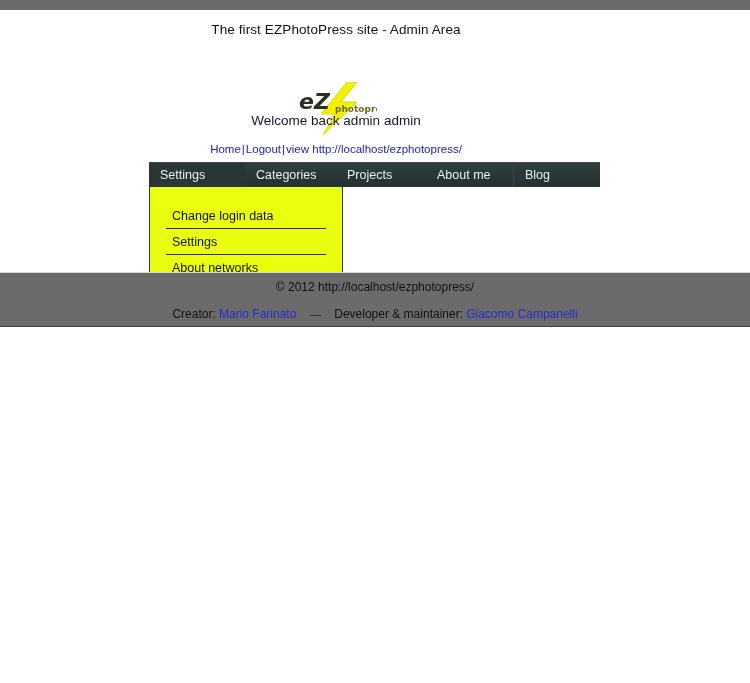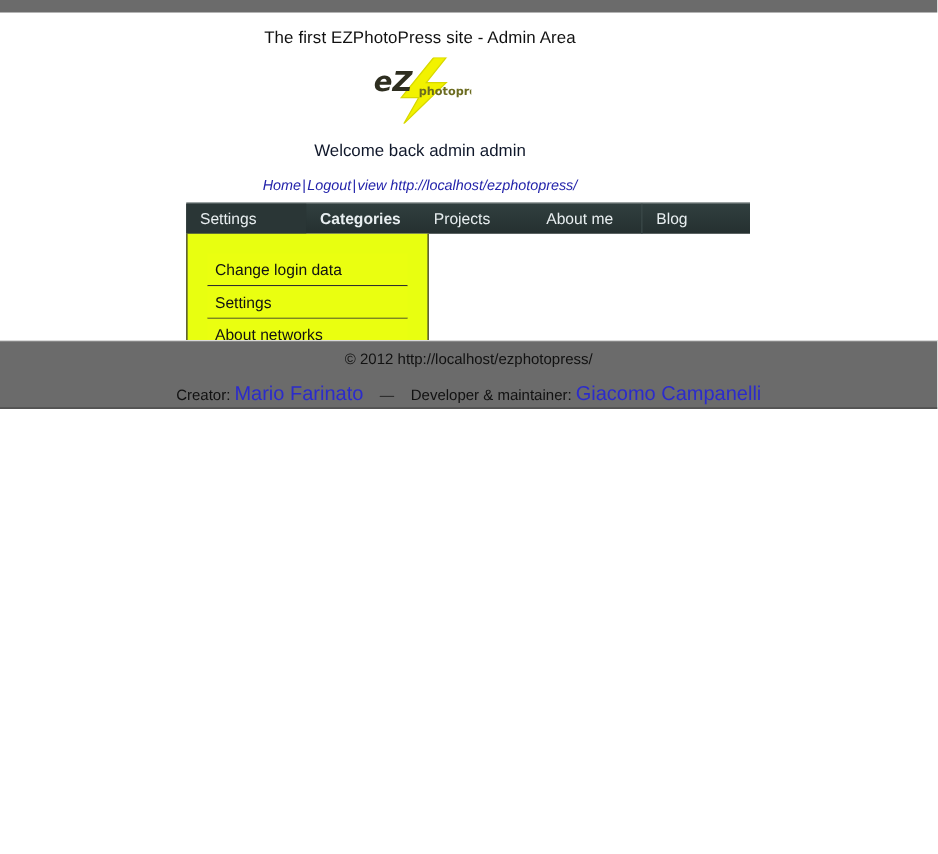--- a/index.html
+++ b/index.html
@@ -47,20 +47,21 @@
   
   #logo-wrap {
     text-align: center;
     margin-top: 9px;
     height: 53px;
   }
   #logo {
     display: inline-block;
     width: 82px;
     height: 53px;
+    margin-top: 36px;
   }
 
   
   #welcome {
     text-align: center;
     font-size: 13.5px;
     font-weight: normal;
     color: #0f172a;
     margin: 12px;
     padding-top: 2px;
@@ -68,21 +69,20 @@
   #userlinks {
     text-align: center;
     font-size: 11.5px;
     color: #22229c;
     margin: 0;
     padding-top: 3px;
   }
   #userlinks a {
     color: #2222aa;
     text-decoration: none;
-    font-style: italic;
   }
   #userlinks .sep {
     color: #2222aa;
     padding: 0 1px;
   }
 
   
   #navbar {
     position: absolute;
     left: 149px;
@@ -109,21 +109,21 @@
     align-items: center;
     height: 100%;
     padding: 0 11px;
     color: #e8eef0;
     font-size: 12.5px;
     text-decoration: none;
     box-sizing: border-box;
     white-space: nowrap;
   }
   #navbar li.n-settings   { width: 96px; }
-  #navbar li.n-categories { width: 91px; font-weight: bold; }
+  #navbar li.n-categories { width: 91px; }
   #navbar li.n-projects   { width: 90px; }
   #navbar li.n-about      { width: 87px; }
   #navbar li.n-blog       { width: 85px; border-left: 1px solid #3b4949; }
   #navbar li.n-settings > a { background: #2a3636; }
 
   
   #dropdown {
     position: absolute;
     left: 149px;
     top: 177px;
@@ -179,21 +179,21 @@
   #credits {
     text-align: center;
     font-size: 11.5px;
     color: #111111;
     margin: 0;
     padding-top: 13px;
   }
   #credits a {
     color: #2b2bcc;
     text-decoration: none;
-    font-size: 16px;
+    font-size: 12px;
   }
   #credits .dash {
     padding: 0 10px;
     color: #222222;
   }
   #credits .lbl { font-size: 12px; }
 </style>
 </head>
 <body>
 

